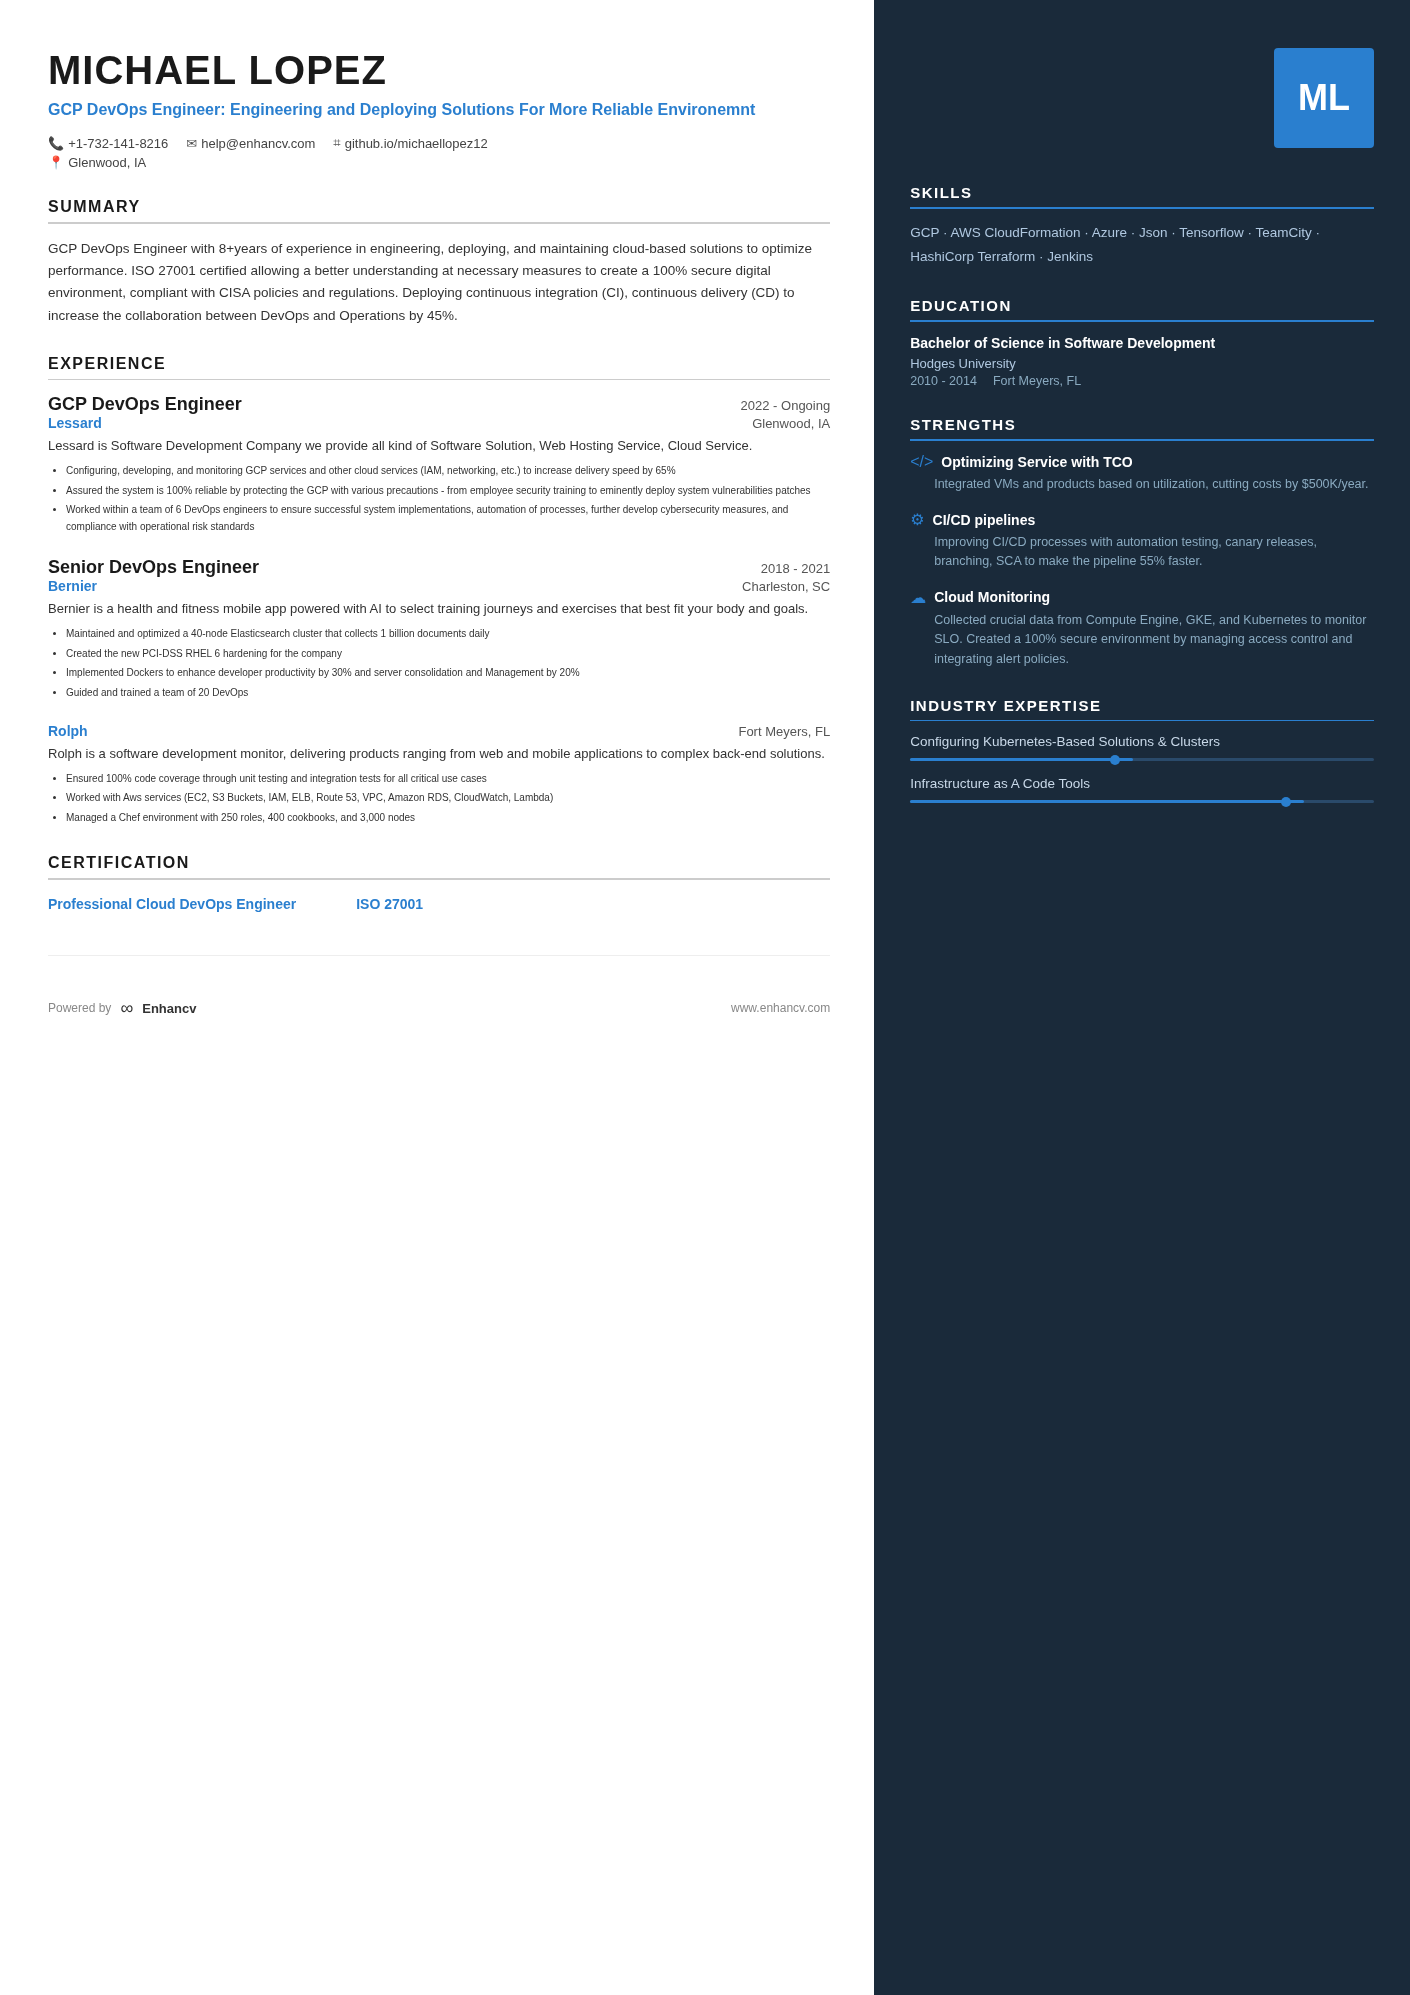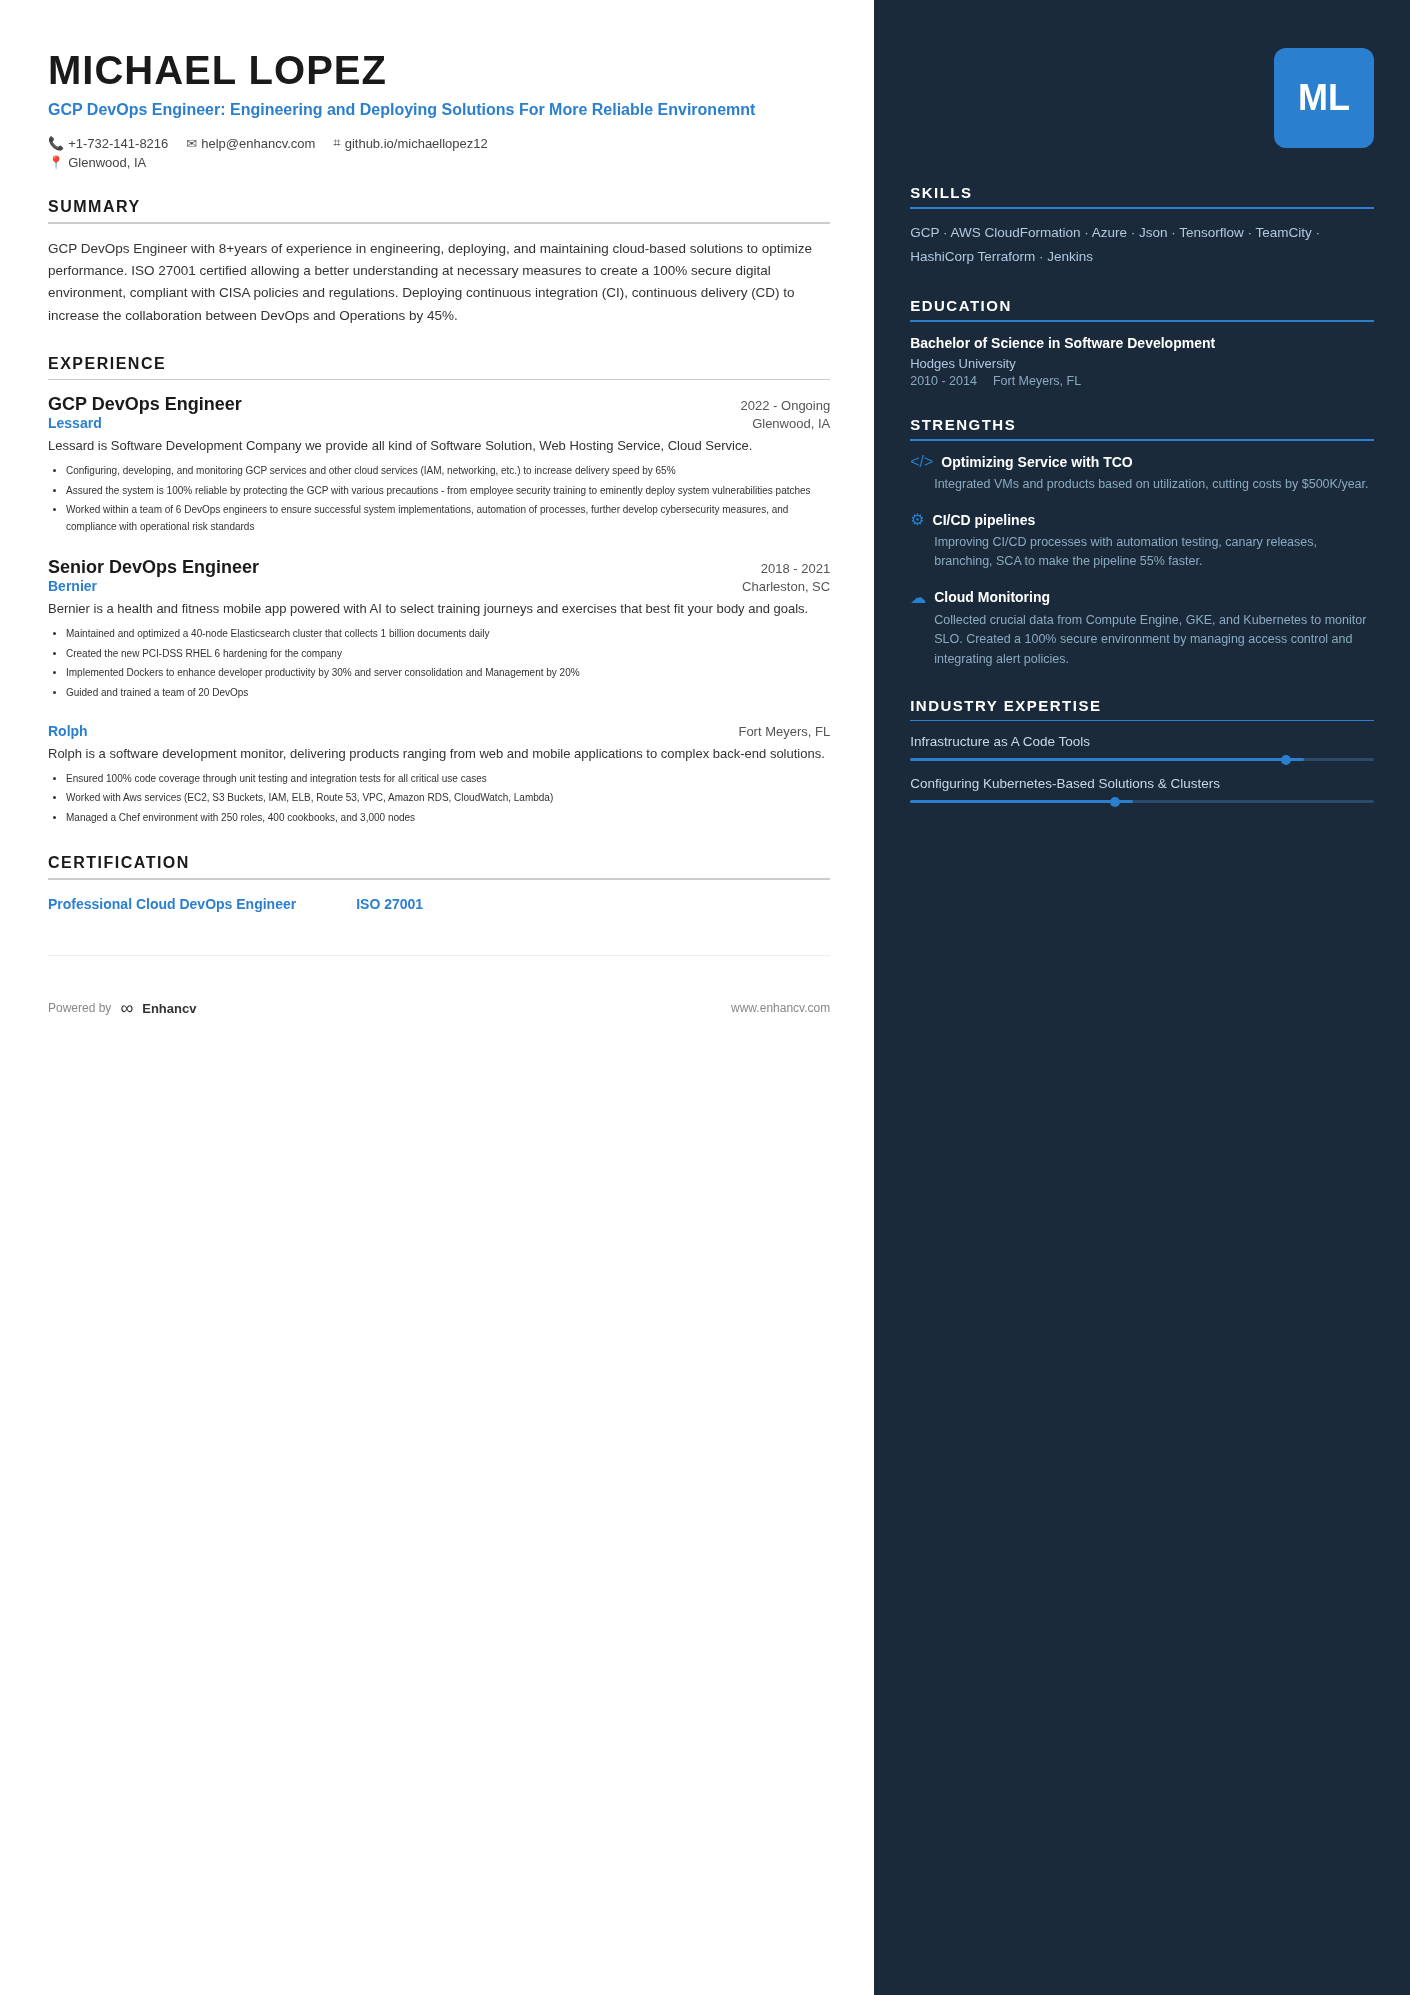--- a/index.html
+++ b/index.html
@@ -170,21 +170,21 @@
       font-size: 13px;
       font-weight: 700;
       color: #333;
     }
 
     
     .avatar {
       width: 100px;
       height: 100px;
       background: #2a7fcf;
-      border-radius: 12px;
+      border-radius: 4px;
       display: flex;
       align-items: center;
       justify-content: center;
       font-size: 36px;
       font-weight: 700;
       color: #fff;
       margin-bottom: 36px;
       margin-left: auto;
     }
 
@@ -459,32 +459,32 @@
             </div>
             <div class="strength-desc">Collected crucial data from Compute Engine, GKE, and Kubernetes to monitor SLO. Created a 100% secure environment by managing access control and integrating alert policies.</div>
           </div>
         </div>
 
         <div class="right-section">
           <div class="right-section-title">INDUSTRY EXPERTISE</div>
           <div class="right-divider"></div>
 
           <div class="expertise-item">
+            <div class="expertise-name">Configuring Kubernetes-Based Solutions &amp; Clusters</div>
+            <div class="expertise-bar-bg">
+              <div class="expertise-bar-fill" style="width:48%;"></div>
+              <div class="expertise-dot" style="left:43%;"></div>
+            </div>
+          </div>
+
+          <div class="expertise-item">
             <div class="expertise-name">Infrastructure as A Code Tools</div>
             <div class="expertise-bar-bg">
               <div class="expertise-bar-fill" style="width:85%;"></div>
               <div class="expertise-dot" style="left:80%;"></div>
             </div>
           </div>
-
-          <div class="expertise-item">
-            <div class="expertise-name">Configuring Kubernetes-Based Solutions &amp; Clusters</div>
-            <div class="expertise-bar-bg">
-              <div class="expertise-bar-fill" style="width:48%;"></div>
-              <div class="expertise-dot" style="left:43%;"></div>
-            </div>
-          </div>
         </div>
 
       </div>
     </div>
   </div>
 </div>
 
 </body></html>

